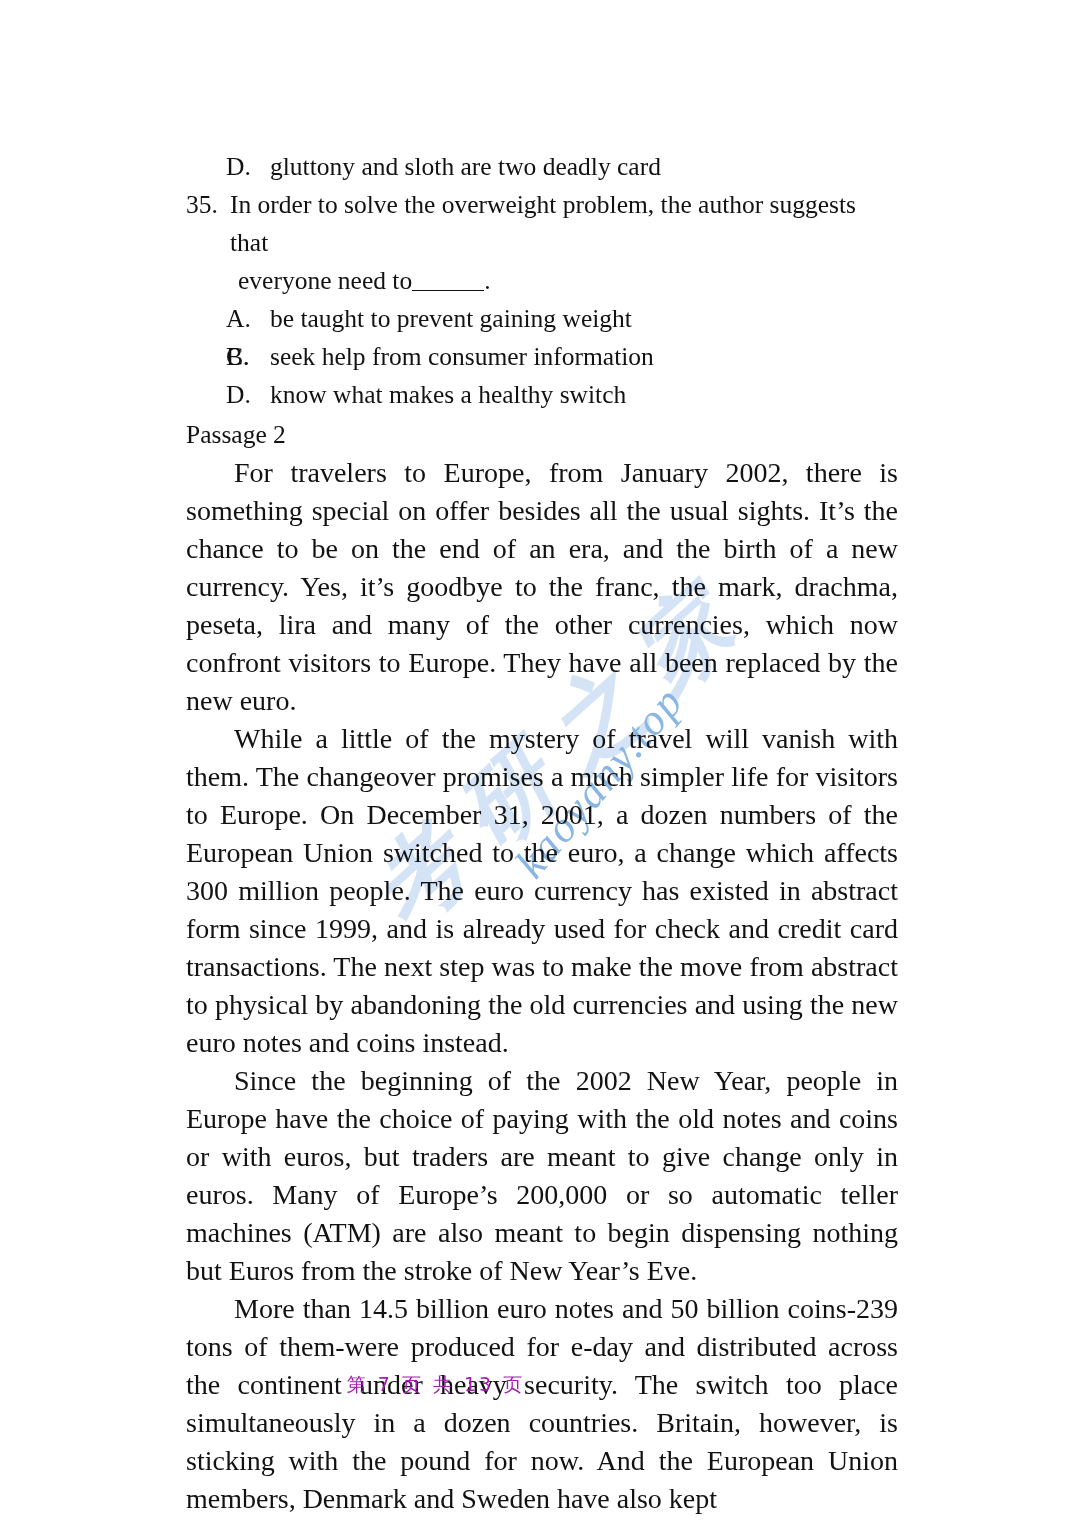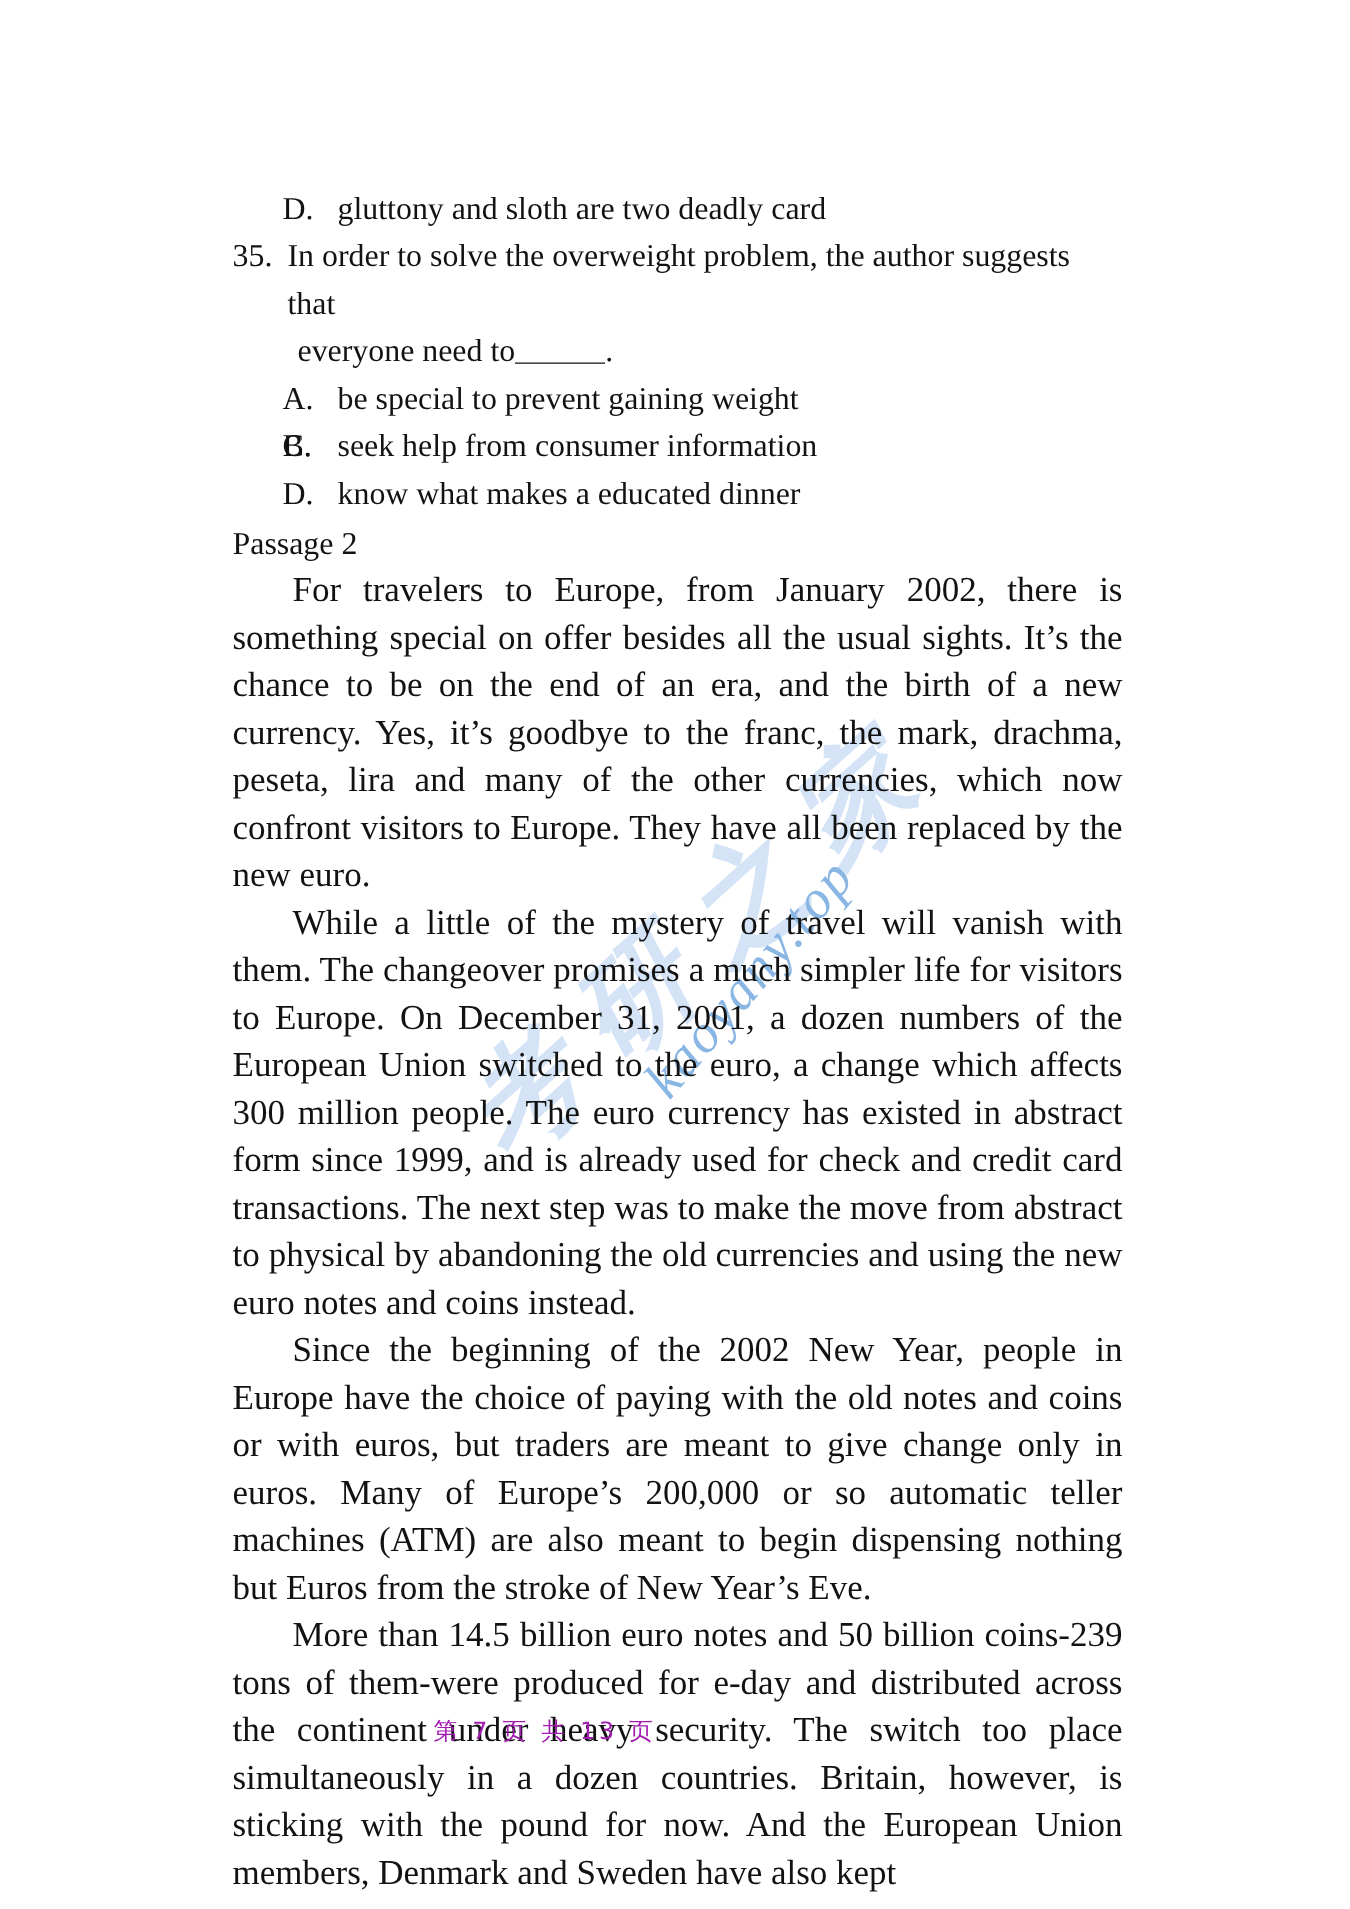--- a/index.html
+++ b/index.html
@@ -160,30 +160,30 @@
       <span class="olabel">D.</span><span>gluttony and sloth are two deadly card</span>
     </div>
 
     <div class="question">
       <span class="qnum">35.</span>
       <span class="qtext">In order to solve the overweight problem, the author suggests that</span>
       <span class="qcont"><span>everyone need to</span><span class="blank-line"></span><span>.</span></span>
     </div>
 
     <div class="option">
-      <span class="olabel">A.</span><span>be special to prevent gaining weight</span>
+      <span class="olabel">A.</span><span>be taught to prevent gaining weight</span>
     </div>
     <div class="option">
       <span class="olabel">B.</span>
     </div>
     <div class="option">
       <span class="olabel">C.</span><span>seek help from consumer information</span>
     </div>
     <div class="option">
-      <span class="olabel">D.</span><span>know what makes a educated dinner</span>
+      <span class="olabel">D.</span><span>know what makes a healthy switch</span>
     </div>
 
     <div class="section-title">Passage 2</div>
 
     <p class="para">For travelers to Europe, from January 2002, there is something special on offer besides all the usual sights. It’s the chance to be on the end of an era, and the birth of a new currency. Yes, it’s goodbye to the franc, the mark, drachma, peseta, lira and many of the other currencies, which now confront visitors to Europe. They have all been replaced by the new euro.</p>
     <p class="para">While a little of the mystery of travel will vanish with them. The changeover promises a much simpler life for visitors to Europe. On December 31, 2001, a dozen numbers of the European Union switched to the euro, a change which affects 300 million people. The euro currency has existed in abstract form since 1999, and is already used for check and credit card transactions. The next step was to make the move from abstract to physical by abandoning the old currencies and using the new euro notes and coins instead.</p>
     <p class="para">Since the beginning of the 2002 New Year, people in Europe have the choice of paying with the old notes and coins or with euros, but traders are meant to give change only in euros. Many of Europe’s 200,000 or so automatic teller machines (ATM) are also meant to begin dispensing nothing but Euros from the stroke of New Year’s Eve.</p>
     <p class="para">More than 14.5 billion euro notes and 50 billion coins-239 tons of them-were produced for e-day and distributed across the continent under heavy security. The switch too place simultaneously in a dozen countries. Britain, however, is sticking with the pound for now. And the European Union members, Denmark and Sweden have also kept</p>
 
   </div>

